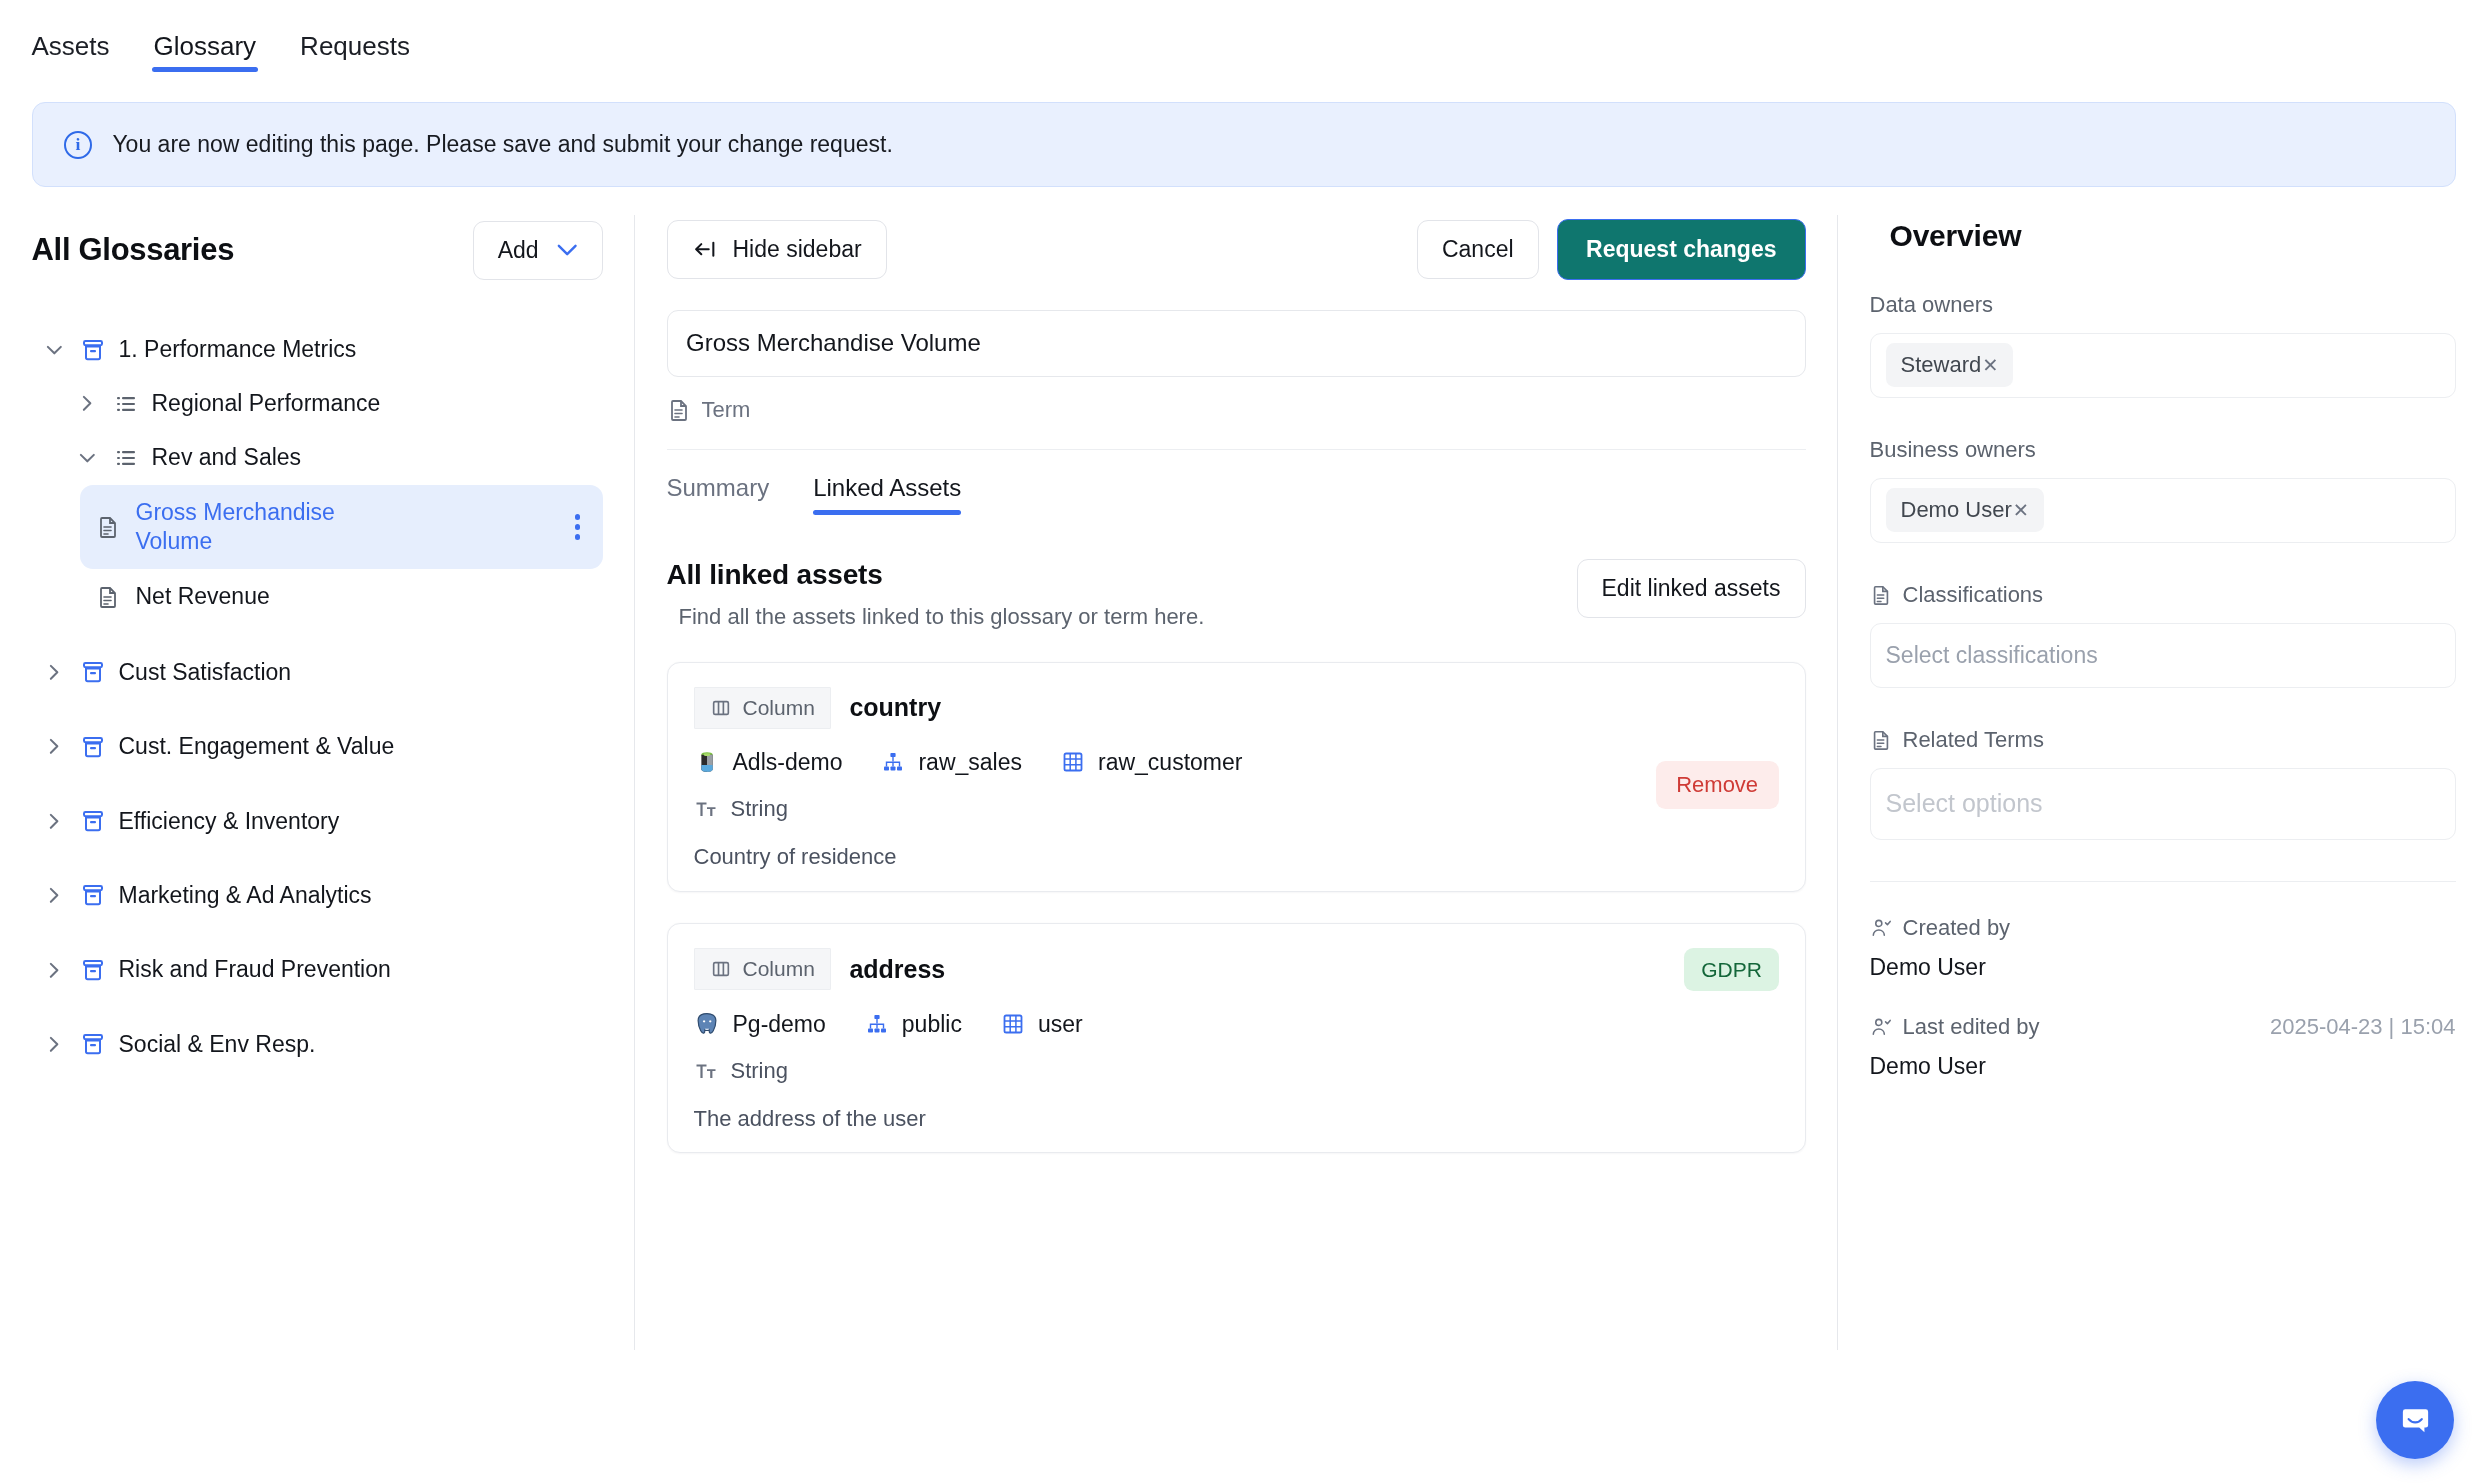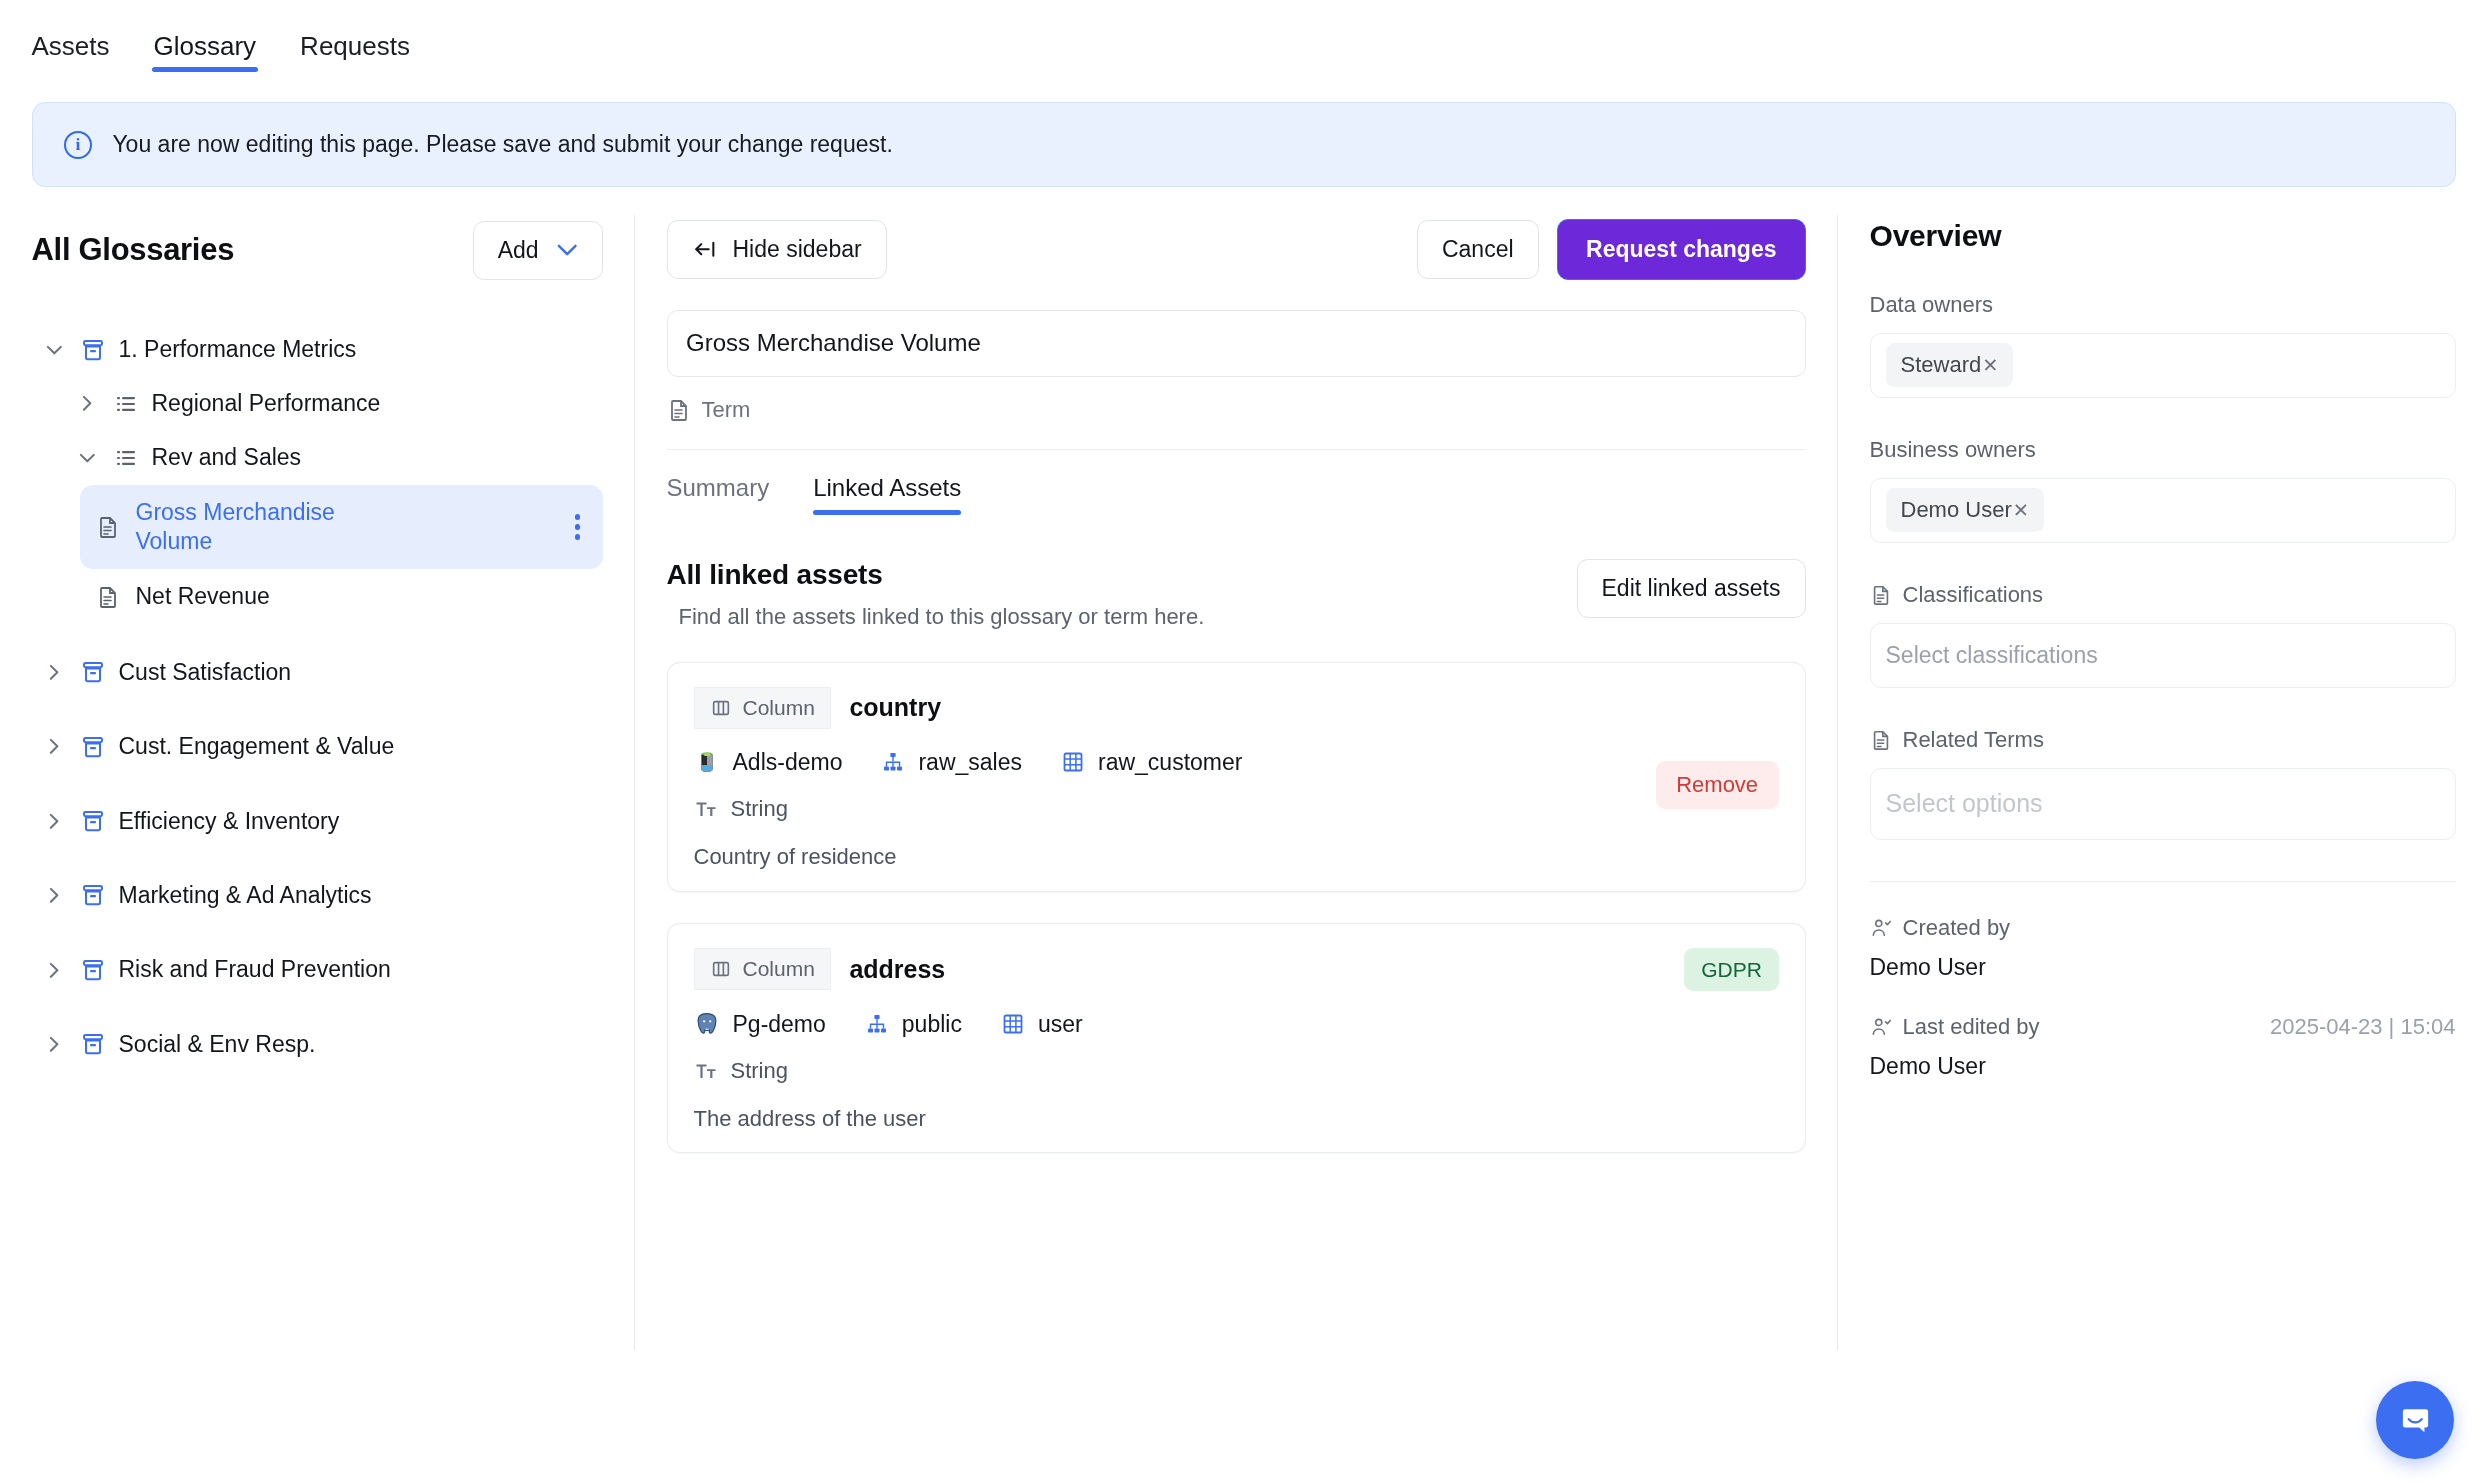--- a/index.html
+++ b/index.html
@@ -90,21 +90,21 @@
 
   
   .mid-toolbar { display: flex; align-items: center; padding-top: 3.7px; }
   .btn {
     border: 0.9px solid #e2e4e9; background: #fff; border-radius: 11px;
     height: 59px; padding: 0 24px; font-size: 23px; color: #13161c;
     display: inline-flex; align-items: center; gap: 15px; cursor: pointer;
     white-space: nowrap;
   }
   .btn-primary {
-    background: #6d28d9; border-color: #3b6ef0; color: #fff; font-weight: 700;
+    background: #0f766e; border-color: #3b6ef0; color: #fff; font-weight: 700;
     height: 61px; padding: 0 28px;
   }
   .spacer { flex: 1 1 auto; }
   .btn + .btn { margin-left: 18.5px; }
 
   .title-input {
     margin-top: 30px; width: 100%; height: 67px;
     border: 0.9px solid #e6e8ec; border-radius: 11px;
     font-size: 24px; color: #13161c; padding: 0 18.5px;
     font-family: "Liberation Sans", sans-serif; background: #fff;
@@ -149,21 +149,21 @@
     font-family: "Liberation Sans", sans-serif;
   }
   .gdpr-pill {
     position: absolute; right: 26px; top: 24px;
     background: #dcf3e3; color: #14663a; border-radius: 9.3px;
     height: 43px; padding: 0 16.7px; font-size: 21px;
     display: flex; align-items: center; cursor: pointer;
   }
 
   
-  .ov-title { font-size: 30px; font-weight: 700; color: #0d0f13; padding-top: 3.7px; letter-spacing: -0.2px; }
+  .ov-title { font-size: 30px; font-weight: 700; color: #0d0f13; padding-top: 3.7px; letter-spacing: -0.2px; margin-left: 20px; }
   .ov-label { font-size: 22px; color: #5c636e; margin-top: 39px; }
   .ov-label.with-icon { display: flex; align-items: center; gap: 11px; }
   .ov-box {
     margin-top: 15px; border: 0.9px solid #eceef1; border-radius: 11px;
     min-height: 65px; display: flex; align-items: center; gap: 11px;
     padding: 0 15px; background: #fff;
   }
   .tag {
     display: inline-flex; align-items: center; gap: 1px;
     background: #f3f4f6; border-radius: 8.3px; height: 44px; padding: 0 15px;

